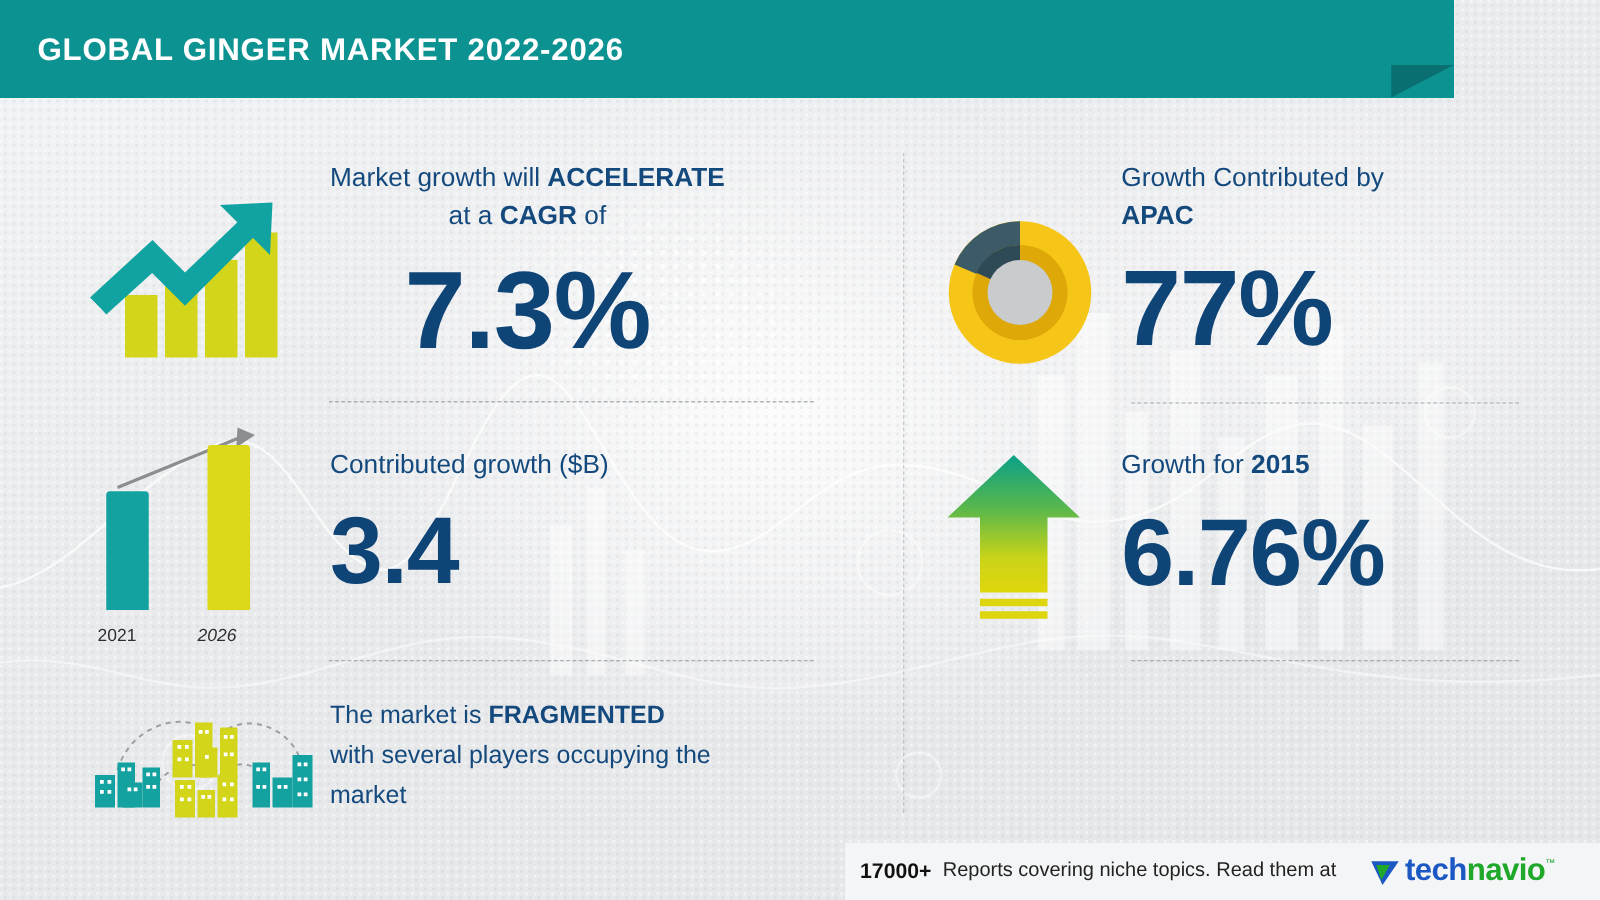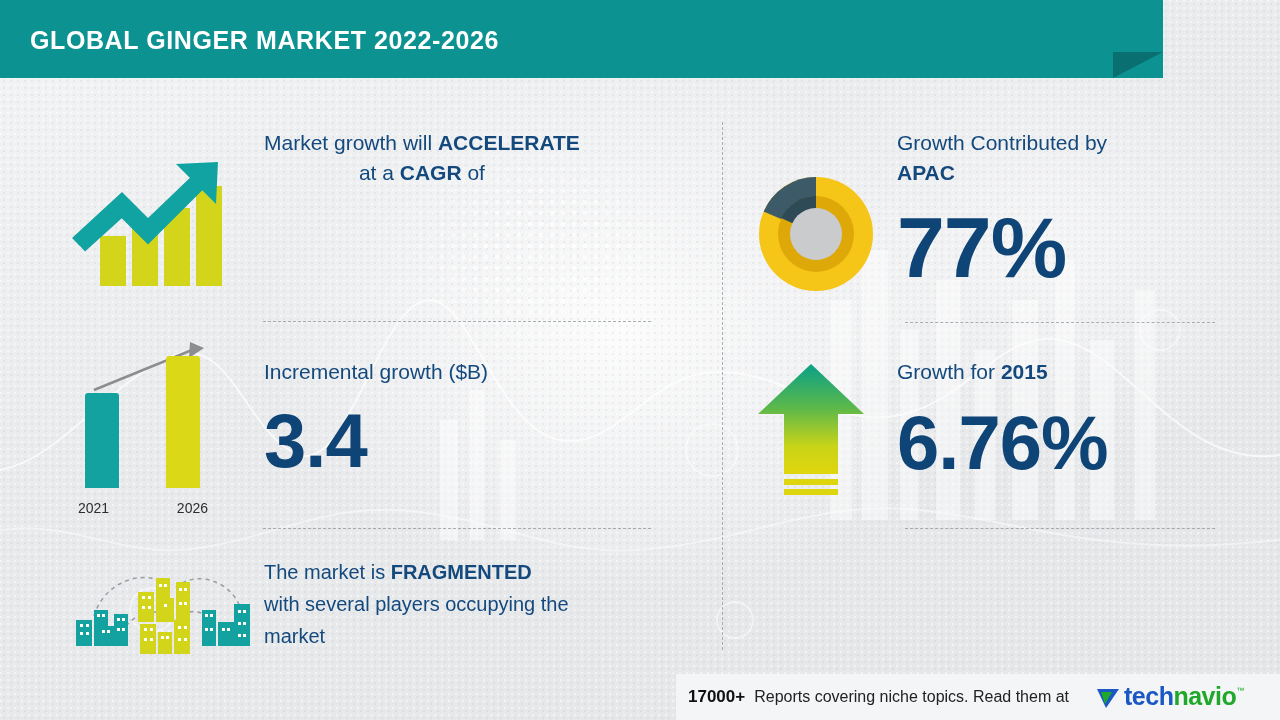--- a/index.html
+++ b/index.html
@@ -116,21 +116,21 @@
   .logo-navio { color: #1fa82a; }
   .logo-tm { font-size: 8px; color: #1fa82a; margin-top: 2px; }
 
   
   .barchart { position: absolute; left: 78px; top: 336px; width: 170px; height: 180px; }
   .bar { position: absolute; bottom: 28px; width: 34px; border-radius: 3px 3px 0 0; }
   .bar.b2021 { left: 7px;  height: 95px;  background: #14a2a0; }
   .bar.b2026 { left: 88px; height: 132px; background: #dbd917; }
   .bar-lbl { position: absolute; bottom: 0; font-size: 14px; color: #2d2d2d; }
   .bar-lbl.l2021 { left: 0px;  width: 48px; }
-  .bar-lbl.l2026 { left: 80px; width: 50px; text-align: right; }
+  .bar-lbl.l2026 { left: 80px; width: 50px; text-align: left; font-style: italic; }
   svg { display: block; }
 </style>
 </head>
 <body>
 
 <div class="page">
 
   <div class="texture"></div>
   <div class="texture2"></div>
 
@@ -182,36 +182,37 @@
     <polygon points="104,6 146,4 144,46" fill="#11a3a2"></polygon>
   </svg>
 
   <div class="stat blk-cagr">
     <div class="stat-label">
       <span>Market growth will </span><span class="b">ACCELERATE</span>
     </div>
     <div class="stat-label">
       <span>at a </span><span class="b">CAGR</span><span> of</span>
     </div>
+    <div class="stat-value">7.3%</div>
   </div>
 
   <svg style="position:absolute;left:92px;top:340px" width="120" height="55" viewBox="0 0 120 55">
     <line x1="2" y1="50" x2="100" y2="10" stroke="#8b8d8f" stroke-width="2.5"></line>
     <polygon points="98,2 112,8 97,18" fill="#8b8d8f"></polygon>
   </svg>
 
   <div class="barchart">
     <div class="bar b2021"></div>
     <div class="bar b2026"></div>
     <div class="bar-lbl l2021">2021</div>
     <div class="bar-lbl l2026">2026</div>
   </div>
 
   <div class="stat blk-incr">
-    <div class="stat-label">Incremental growth ($B)</div>
+    <div class="stat-label">Contributed growth ($B)</div>
     <div class="stat-value">3.4</div>
   </div>
 
   <svg style="position:absolute;left:76px;top:558px" width="180" height="100" viewBox="0 0 180 100">
     <g stroke="#9aa0a6" stroke-width="1.6" stroke-dasharray="4 4" fill="none">
       <path d="M18 58 C 30 18, 78 10, 92 30"></path>
       <path d="M100 30 C 120 10, 160 24, 166 56"></path>
       <path d="M50 68 C 66 50, 82 50, 92 62"></path>
       <path d="M100 62 C 112 50, 126 50, 138 66"></path>
     </g>

